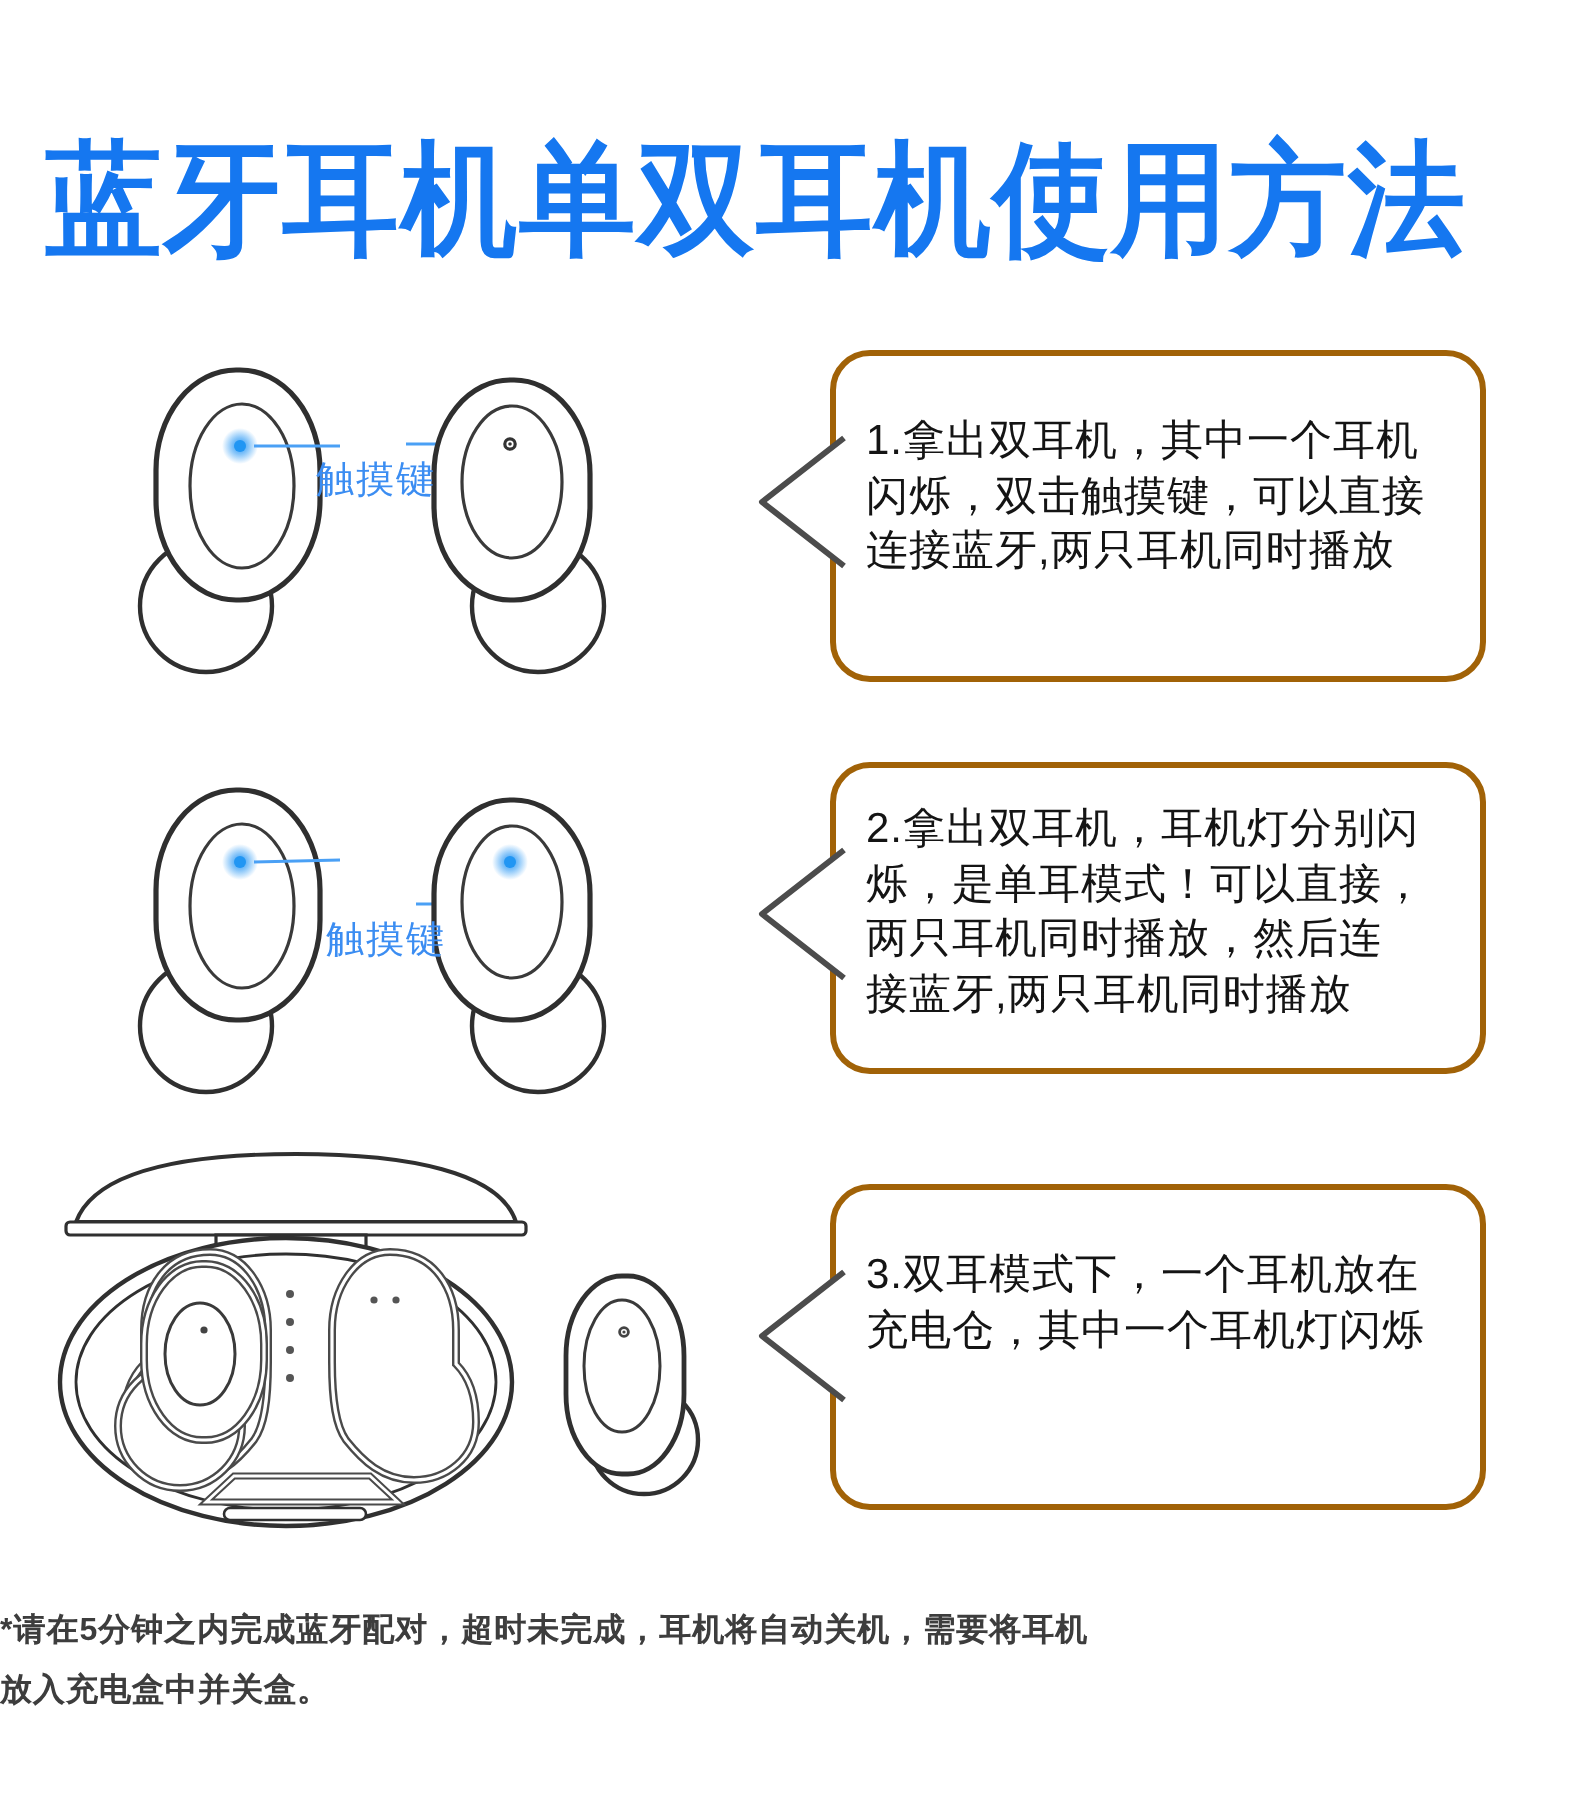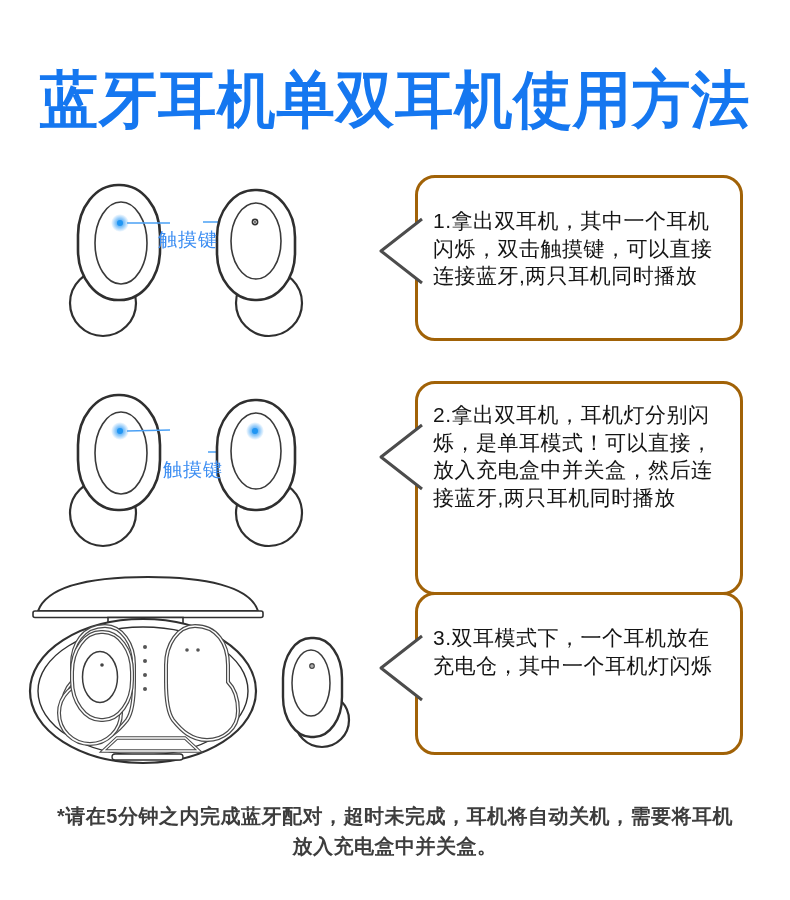--- a/index.html
+++ b/index.html
@@ -1,50 +1,50 @@
 <!DOCTYPE html>
 <html><head>
 <meta charset="utf-8">
 <style>
   html,body{margin:0;padding:0;background:#fff;}
   #page{
     position:relative;width:790px;height:900px;background:#ffffff;overflow:hidden;
     font-family:"Liberation Sans","DejaVu Sans",sans-serif;
   }
   
-  .title{position:absolute;top:58px;left:0;width:790px;text-align:center;}
+  .title{position:absolute;top:58px;left:0;width:790px;}
   .title-inner{
     display:inline-block;font-size:62px;font-weight:800;color:#1577f0;
     letter-spacing:1px;white-space:nowrap;transform:scaleX(.94);transform-origin:center;
   }
   
   .illu{position:absolute;overflow:visible;}
   .touch-label{
     position:absolute;font-size:19px;font-weight:500;color:#3b8df2;
     letter-spacing:1px;white-space:nowrap;
   }
   
   .bubble{
     position:absolute;left:415px;width:328px;background:#fff;
     border:3px solid #a16207;border-radius:20px;box-sizing:border-box;
   }
   .b1{top:175px;height:166px;}
-  .b2{top:381px;height:214px;}
+  .b2{top:381px;height:156px;}
   .b3{top:592px;height:163px;}
   .tail{position:absolute;left:-41px;top:38px;width:46px;height:70px;overflow:visible;}
   .bubble-text{
     padding:29px 14px 0 15px;font-size:21px;line-height:27.5px;
     color:#141414;font-weight:500;letter-spacing:.5px;
   }
   .b2 .bubble-text{padding-top:17px;}
   .b3 .bubble-text{padding-top:29px;}
   
   .footer{
-    position:absolute;top:801px;left:0;width:790px;text-align:center;
-    font-size:20px;font-weight:700;color:#3d3d3d;line-height:30px;letter-spacing:.5px;
+    position:absolute;top:801px;left:0;width:790px;
+    font-size:16px;font-weight:700;color:#3d3d3d;line-height:30px;letter-spacing:.5px;
   }
 </style>
 </head>
 <body>
 
 <div id="page">
 
   <div class="title">
     <span class="title-inner">蓝牙耳机单双耳机使用方法</span>
   </div>
@@ -166,21 +166,21 @@
     </div>
   </div>
 
   <div class="bubble b2">
     <svg class="tail" viewBox="0 0 46 70">
       <path d="M45,3 L4,35 L45,67" fill="#ffffff" stroke="#4c4c4c" stroke-width="3" stroke-linejoin="round"></path>
     </svg>
     <div class="bubble-text">
       <div>2.拿出双耳机，耳机灯分别闪</div>
       <div>烁，是单耳模式！可以直接，</div>
-      <div>放入充电盒中并关盒，然后连</div>
+      <div>两只耳机同时播放，然后连</div>
       <div>接蓝牙,两只耳机同时播放</div>
     </div>
   </div>
 
   <div class="bubble b3">
     <svg class="tail" viewBox="0 0 46 70">
       <path d="M45,3 L4,35 L45,67" fill="#ffffff" stroke="#4c4c4c" stroke-width="3" stroke-linejoin="round"></path>
     </svg>
     <div class="bubble-text">
       <div>3.双耳模式下，一个耳机放在</div>

